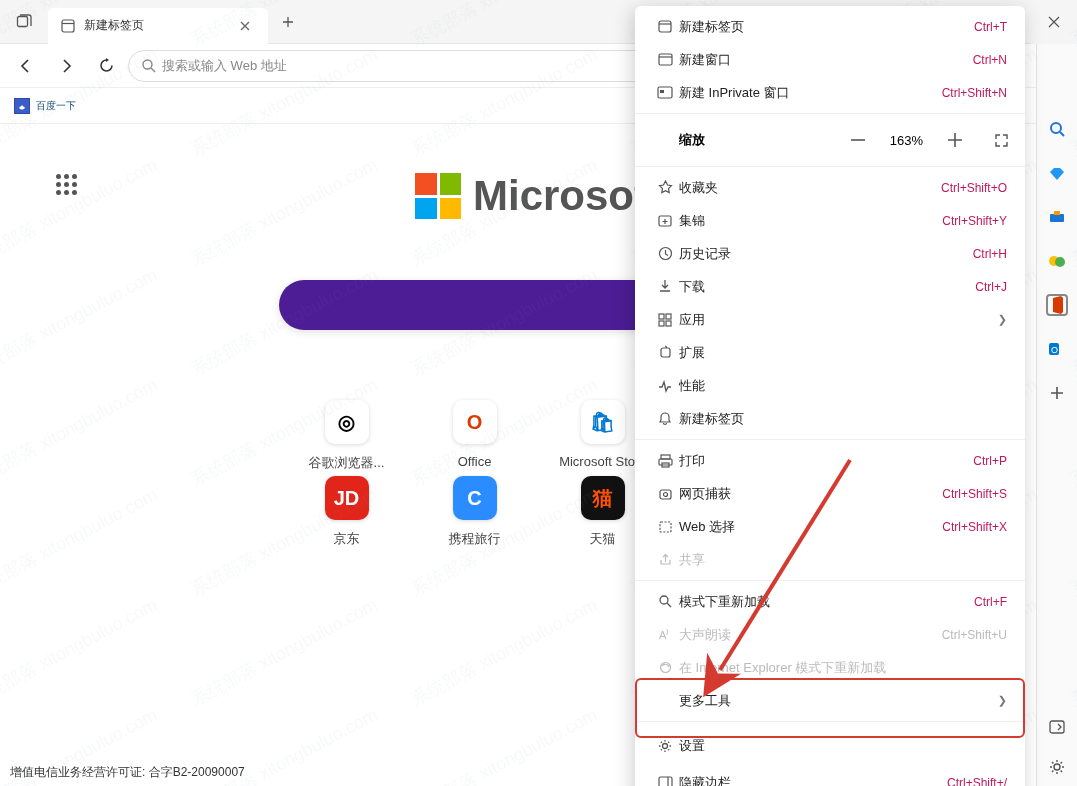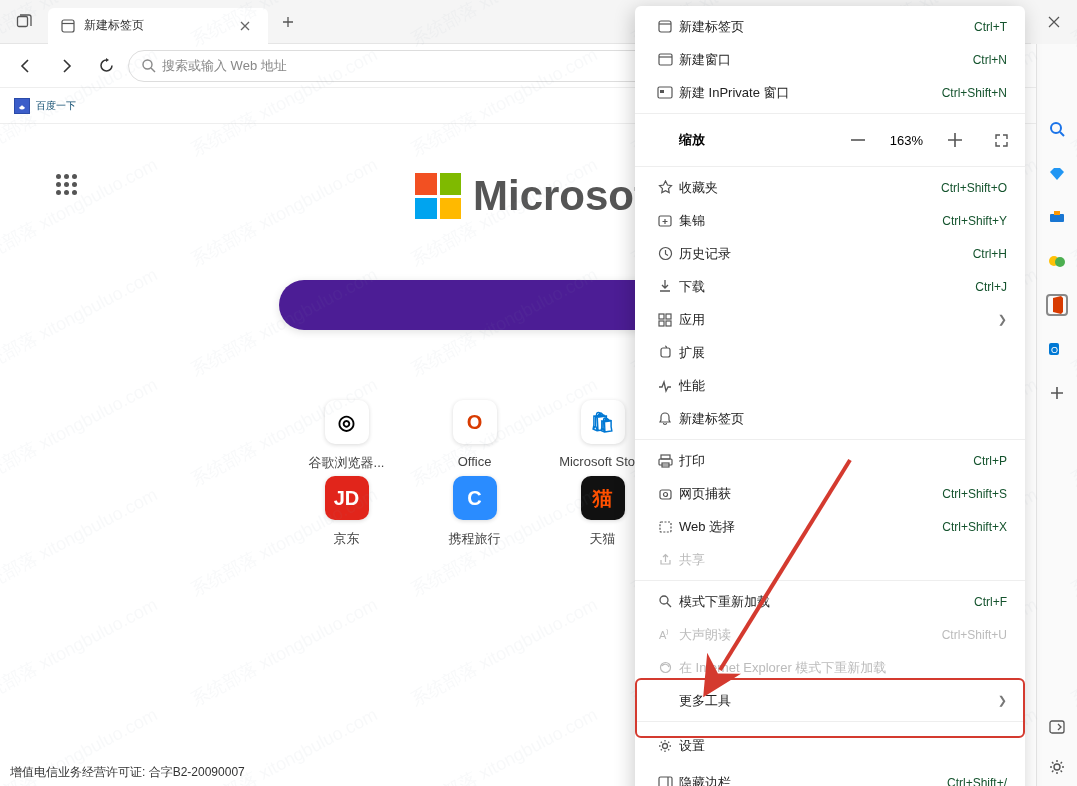--- a/index.html
+++ b/index.html
@@ -46,21 +46,21 @@
 .sidebar .sicon{ width:22px; height:22px; display:flex; align-items:center; justify-content:center; font-size:16px;}
 .sidebar-bottom { position:absolute; bottom:8px; display:flex; flex-direction:column; gap:18px; align-items:center;}
 .sidebar .selected { border:2px solid #888; border-radius:4px; padding:2px;}
 
 
 .menu { position:absolute; left:635px; top:6px; width:390px; background:#fff; box-shadow: -2px 4px 20px rgba(0,0,0,0.2); border-radius:6px; padding:4px 0; z-index:50; font-size:13px;}
 .menu .mrow { display:flex; align-items:center; height:33px; padding: 0 18px 0 16px;}
 .menu .mrow.tall{height:40px;}
 .menu .micon { width:28px; display:flex; justify-content:center; color:#555;}
 .menu .mlabel { flex:1; color:#222;}
-.menu .mshort { color:#14532d; font-size:12px;}
+.menu .mshort { color:#be185d; font-size:12px;}
 .menu .sep { height:1px; background:#eee; margin:4px 0;}
 .menu .disabled .mlabel, .menu .disabled .micon, .menu .disabled .mshort { color:#bbb;}
 .menu .chev { color:#777; font-size:11px;}
 .zoom-row { display:flex; align-items:center; height:44px; padding:0 10px 0 16px;}
 .zoom-row .zlabel{width:120px; padding-left:28px;font-weight:bold;}
 .zoom-row .zctl{display:flex; align-items:center; gap:18px; margin-left:auto;}
 .zbtn{width:28px;height:28px;display:flex;align-items:center;justify-content:center;}
 .zval{font-size:13px;}
 
 .highlight-box { position:absolute; left:635px; top:678px; width:390px; height:60px; border:2px solid #d43a2f; border-radius:6px; z-index:51; pointer-events:none;}

